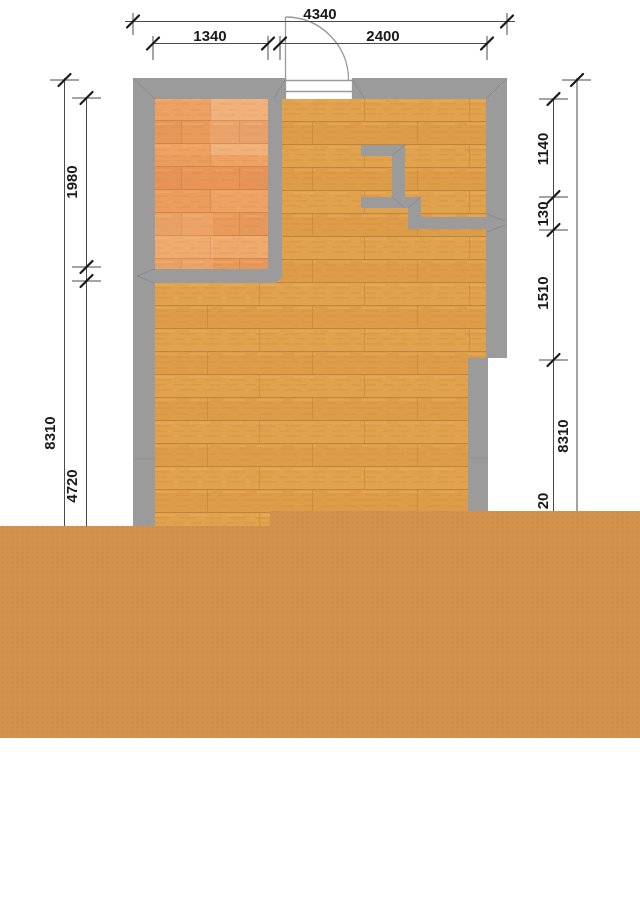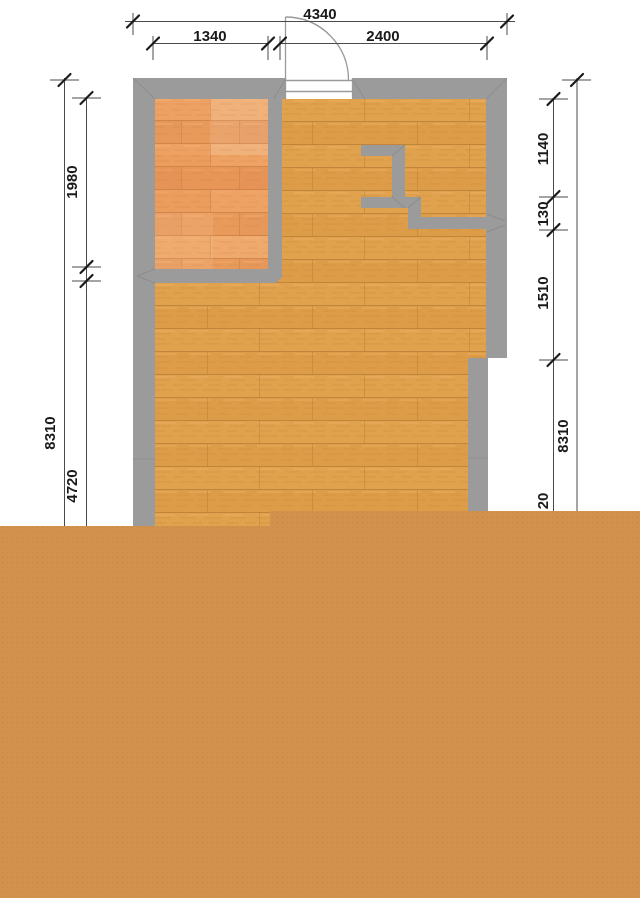--- a/index.html
+++ b/index.html
@@ -1,16 +1,16 @@
 <!DOCTYPE html>
 <html><head>
 <meta charset="utf-8">
 <style>
   html,body{margin:0;padding:0;background:#ffffff;}
-  .stage{position:relative;width:640px;height:898px;background:#ec4899;overflow:hidden;}
+  .stage{position:relative;width:640px;height:738px;background:#ec4899;overflow:hidden;}
   svg{display:block;}
   .wall{fill:#9b9b9b;}
   .edge{stroke:#8a8a8a;stroke-width:1;fill:none;}
   .seam{stroke:#8f8f8f;stroke-width:1;opacity:.8;}
   .dimline{stroke:#4a4a4a;stroke-width:1;fill:none;}
   .stub{stroke:#4a4a4a;stroke-width:1;}
   .tick{stroke:#1a1a1a;stroke-width:2.2;stroke-linecap:round;}
   .dim-text{font-family:"Liberation Sans",sans-serif;font-size:15px;font-weight:600;fill:#1a1a1a;}
   .door-line{stroke:#9a9a9a;stroke-width:1.3;fill:none;}
 </style>

